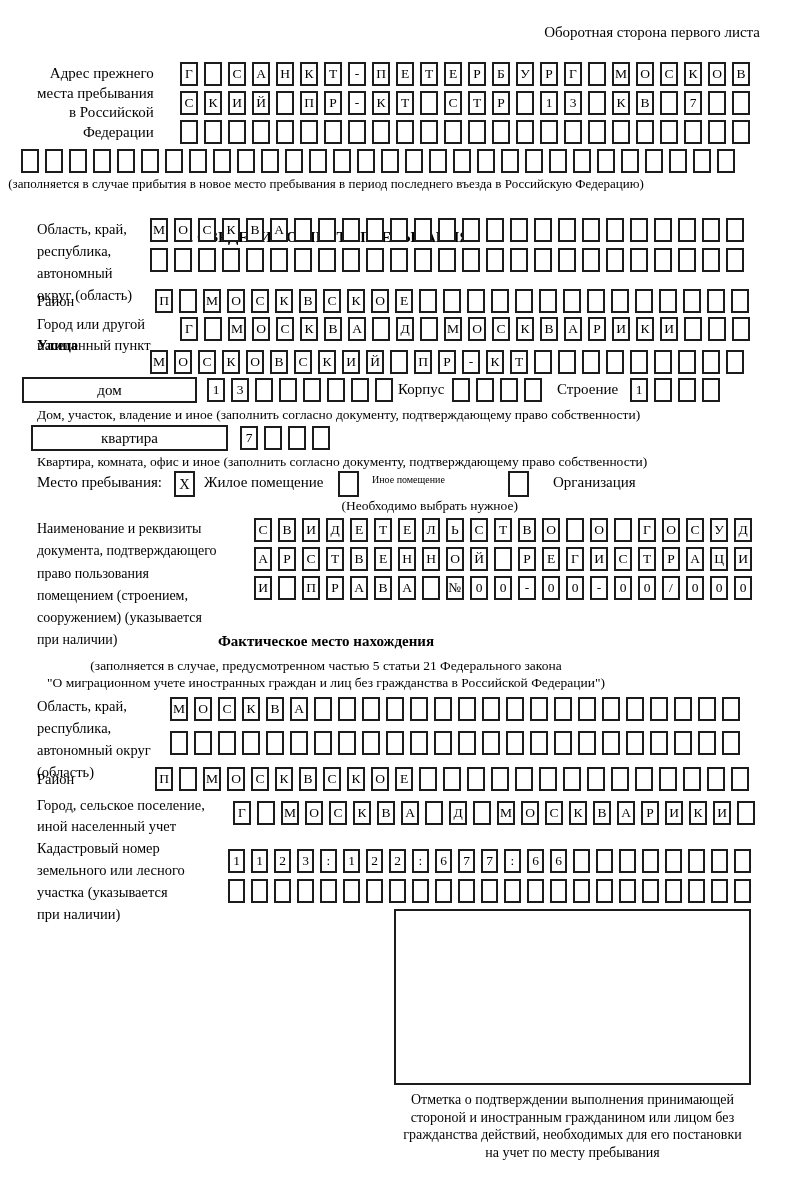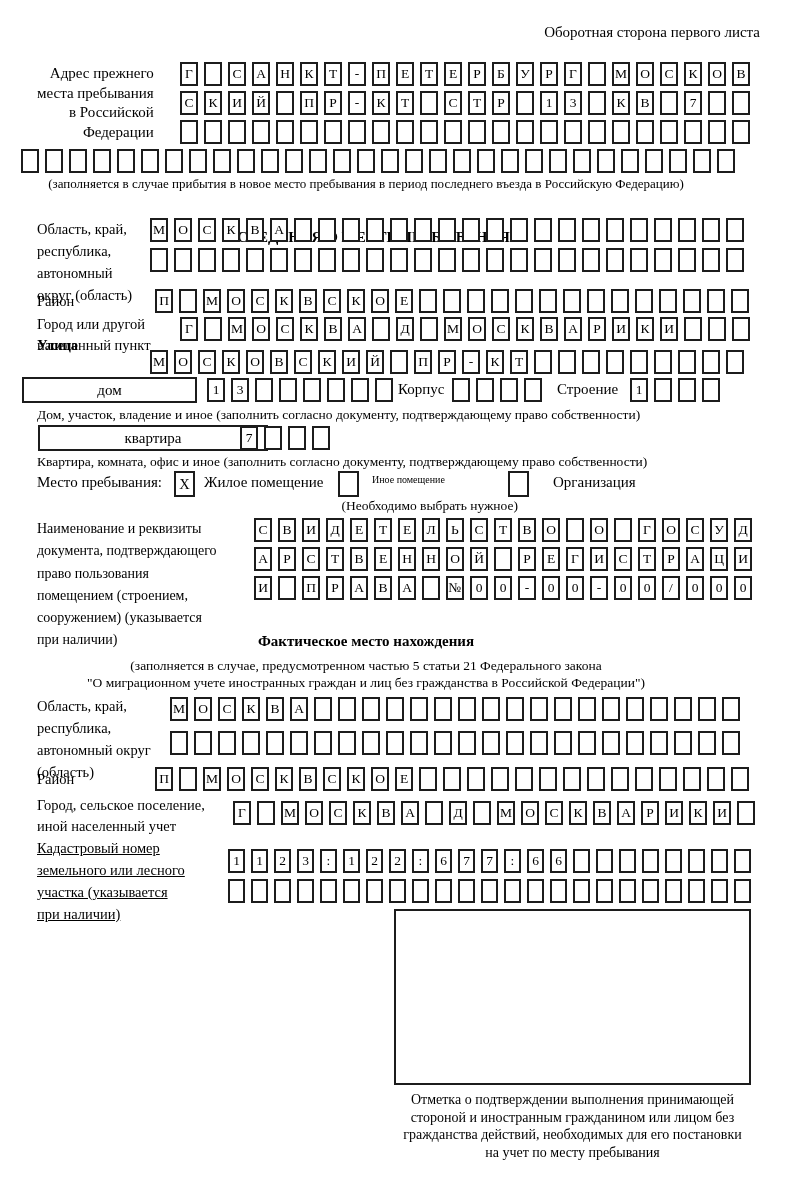--- a/index.html
+++ b/index.html
@@ -4,21 +4,21 @@
 <style>
   html,body{margin:0;padding:0;background:#fff;}
   body{
     position:relative;width:800px;height:1180px;
     font-family:"Liberation Serif","DejaVu Serif",serif;
     color:#000;overflow:hidden;
   }
   .abs{position:absolute;}
   .lbl{font-size:14.5px;line-height:21px;white-space:pre-line;}
   .note{font-size:13px;}
-  .center{left:16px;width:652px;text-align:center;padding-left:24px;}
+  .center{left:0;width:652px;text-align:center;}
   .title{font-weight:bold;font-size:15px;}
   .grid{display:flex;gap:6px;}
   .cell{
     flex:0 0 18px;width:18px;height:24px;box-sizing:border-box;
     border:2px solid #1c1c1c;display:flex;align-items:center;justify-content:center;
     font-size:13.5px;font-family:"Liberation Serif","DejaVu Serif",serif;
     background:#fff;
   }
   .grid.tight{gap:6px;}
   .grid.tight .cell{flex:0 0 17px;width:17px;}
@@ -323,21 +323,21 @@
   </div>
 <div class="abs" style="left:557px;top:381px;font-size:15px;">Строение</div>
 <div class="abs grid" style="left:630px;top:378px;">
     <span class="cell">1</span>
     <span class="cell"></span>
     <span class="cell"></span>
     <span class="cell"></span>
   </div>
 <div class="abs note" style="left:37px;top:407px;font-size:13.5px;">Дом, участок, владение и иное (заполнить согласно документу, подтверждающему право собственности)</div>
 
-<div class="abs widebox" style="left:38px;top:425px;width:230px;">квартира</div>
+<div class="abs widebox" style="left:31px;top:425px;width:197px;">квартира</div>
 <div class="abs grid" style="left:240px;top:426px;">
     <span class="cell">7</span>
     <span class="cell"></span>
     <span class="cell"></span>
     <span class="cell"></span>
   </div>
 <div class="abs note" style="left:37px;top:454px;font-size:13.5px;">Квартира, комната, офис и иное (заполнить согласно документу, подтверждающему право собственности)</div>
 
 <div class="abs" style="left:37px;top:474px;font-size:15px;">Место пребывания:</div>
 <div class="abs checkbox" style="left:174px;top:471px;">X</div>
@@ -534,21 +534,21 @@
     <span class="cell">К</span>
     <span class="cell">В</span>
     <span class="cell">А</span>
     <span class="cell">Р</span>
     <span class="cell">И</span>
     <span class="cell">К</span>
     <span class="cell">И</span>
     <span class="cell"></span>
   </div>
 
-<div class="abs lbl" style="left:37px;top:837px;line-height:22px;text-decoration:underline;">Кадастровый номер
+<div class="abs lbl" style="left:37px;top:837px;line-height:22px;">Кадастровый номер
 земельного или лесного
 участка (указывается
 при наличии)</div>
 <div class="abs grid tight" style="left:228px;top:849px;">
     <span class="cell">1</span>
     <span class="cell">1</span>
     <span class="cell">2</span>
     <span class="cell">3</span>
     <span class="cell">:</span>
     <span class="cell">1</span>

